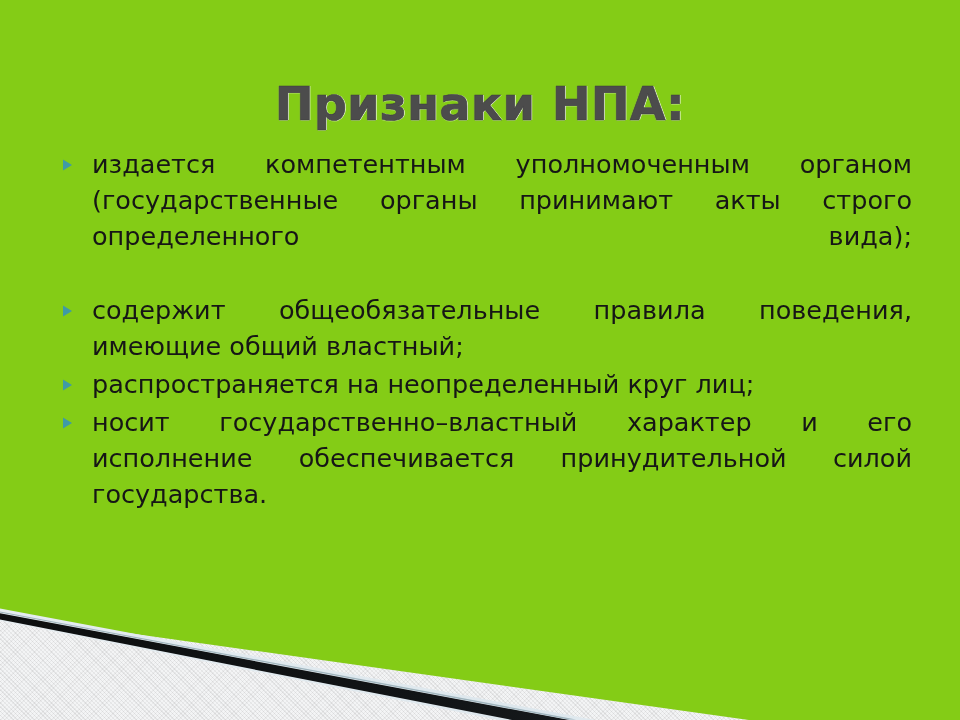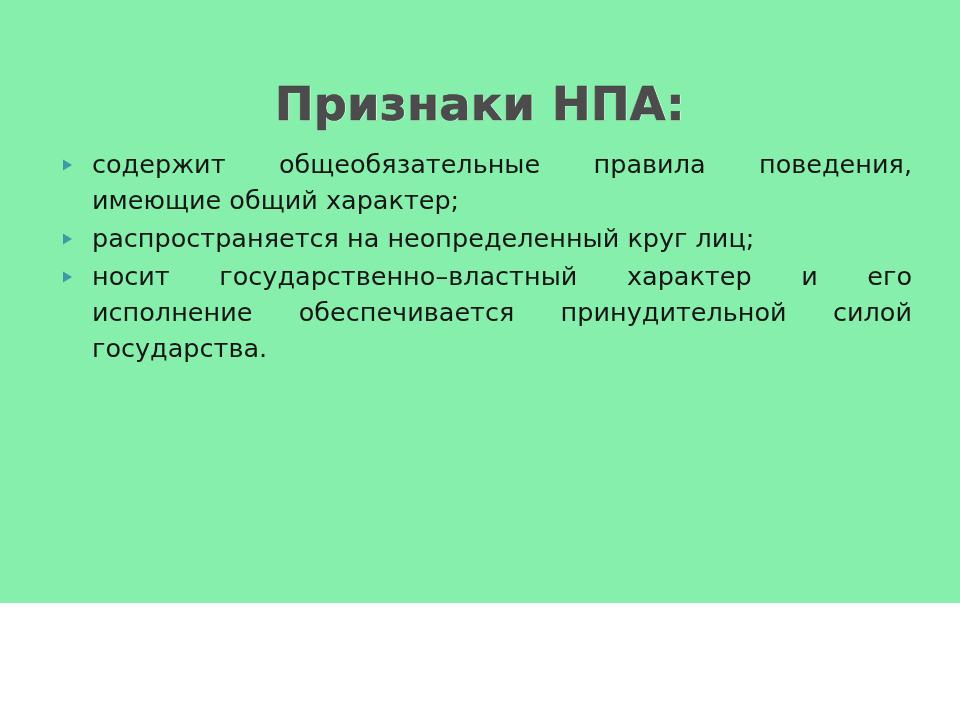--- a/index.html
+++ b/index.html
@@ -5,22 +5,22 @@
 <style>
   html, body {
     margin: 0;
     padding: 0;
     background: #ffffff;
   }
 
   #slide {
     position: relative;
     width: 960px;
-    height: 603px;
-    background: #86efac;
+    height: 720px;
+    background: #84cc16;
     overflow: hidden;
     font-family: "DejaVu Sans", "Liberation Sans", sans-serif;
     -webkit-font-smoothing: antialiased;
   }
 
   
 
   .deco-layer {
     position: absolute;
     left: 0;
@@ -169,28 +169,36 @@
     <div class="deco-band"></div>
     <div class="deco-hairline"></div>
   </div>
 
   <div id="title-wrap">
     <h1 id="slide-title">Признаки НПА:</h1>
   </div>
 
   <div id="bullets">
 
-
-    <div class="bullet-row">
-      <span class="bullet-marker">
-        <svg width="11" height="12" viewBox="0 0 11 12" aria-hidden="true">
-          <polygon points="1,0.5 10,6 1,11.5" fill="#3f9aa6"></polygon>
-        </svg>
-      </span>
-      <span class="bullet-text">содержит общеобязательные правила поведения, имеющие общий характер;</span>
+    <div class="bullet-row">
+      <span class="bullet-marker">
+        <svg width="11" height="12" viewBox="0 0 11 12" aria-hidden="true">
+          <polygon points="1,0.5 10,6 1,11.5" fill="#3f9aa6"></polygon>
+        </svg>
+      </span>
+      <span class="bullet-text justify-all">издается компетентным уполномоченным органом (государственные органы принимают акты строго определенного вида);</span>
+    </div>
+
+    <div class="bullet-row">
+      <span class="bullet-marker">
+        <svg width="11" height="12" viewBox="0 0 11 12" aria-hidden="true">
+          <polygon points="1,0.5 10,6 1,11.5" fill="#3f9aa6"></polygon>
+        </svg>
+      </span>
+      <span class="bullet-text">содержит общеобязательные правила поведения, имеющие общий властный;</span>
     </div>
 
 
 
     <div class="bullet-row">
       <span class="bullet-marker">
         <svg width="11" height="12" viewBox="0 0 11 12" aria-hidden="true">
           <polygon points="1,0.5 10,6 1,11.5" fill="#3f9aa6"></polygon>
         </svg>
       </span>

